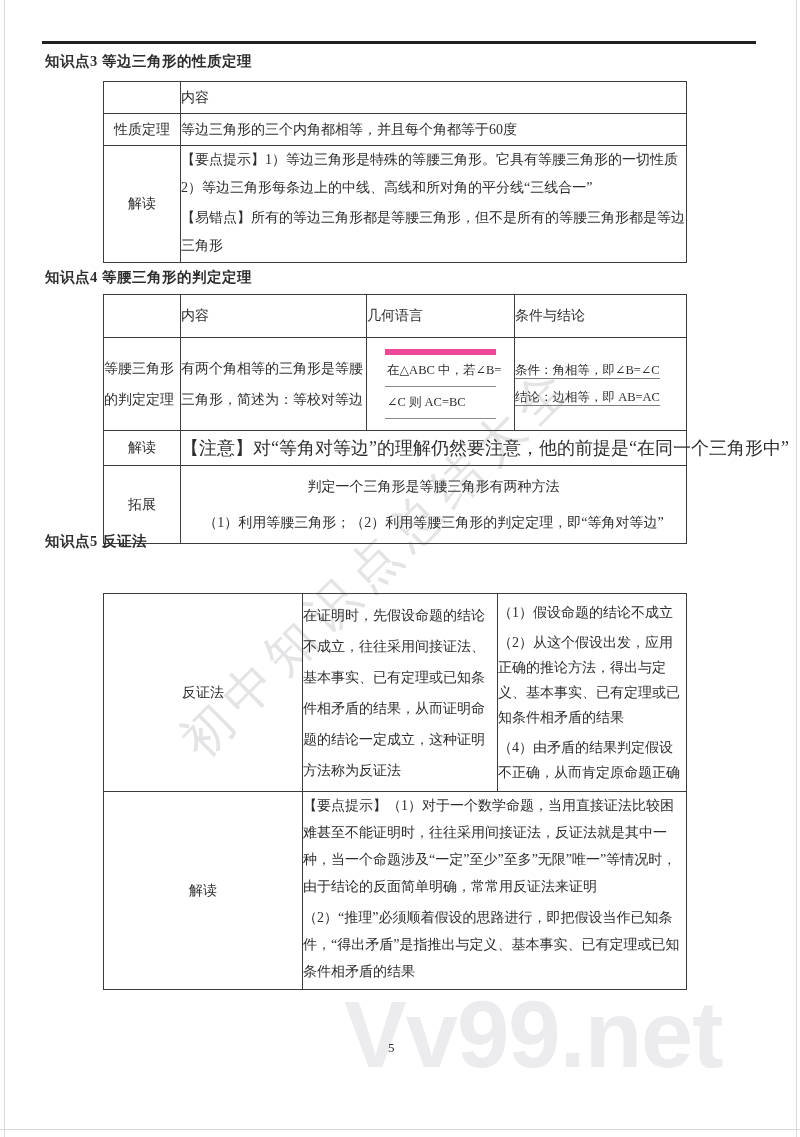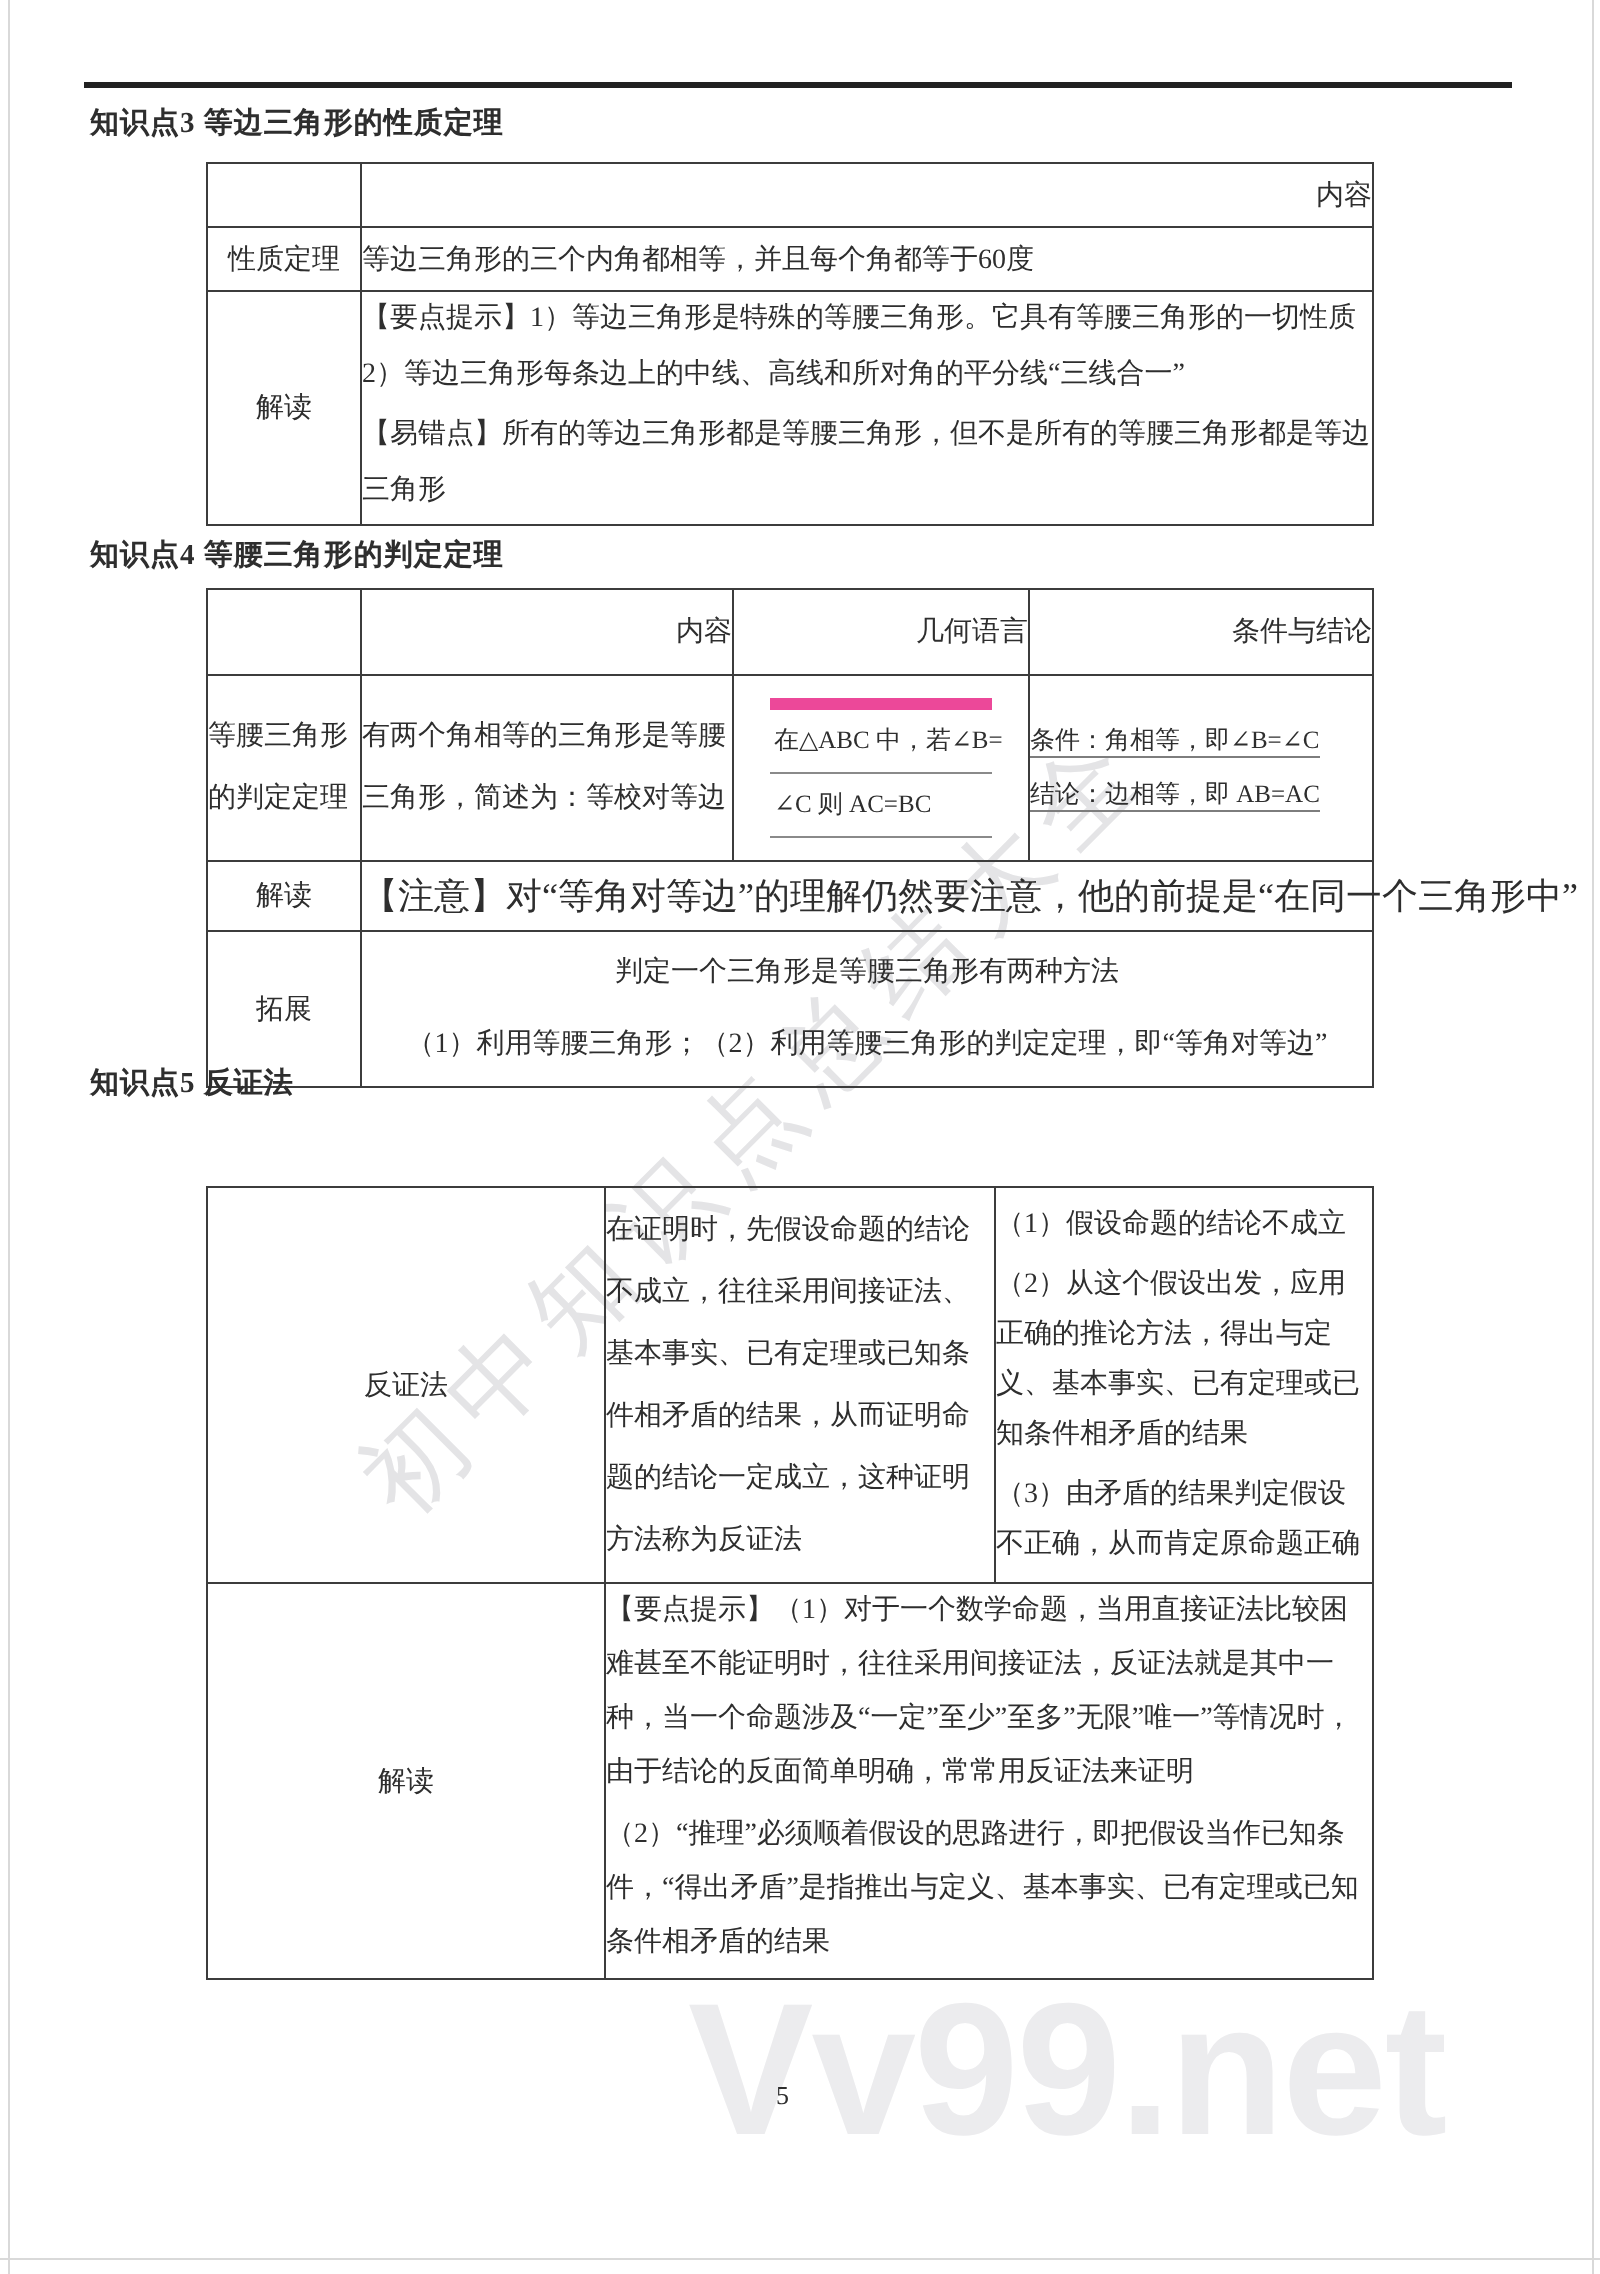--- a/index.html
+++ b/index.html
@@ -18,21 +18,21 @@
   #t4-title{top:268px;}
   #t5-title{top:532px;}
   table.doc{
     position:absolute;border-collapse:collapse;table-layout:fixed;z-index:2;
     font-size:14px;background:transparent;
   }
   table.doc td{
     border:1px solid #3c3c3c;padding:0;vertical-align:middle;
     box-sizing:border-box;background:transparent;
   }
-  .c{text-align:right;margin-left:16px;}
+  .c{text-align:left;margin-left:16px;}
   .lab{text-align:center;}
   #table1{left:103px;top:81px;width:583px;}
   #table2{left:103px;top:294px;width:583px;}
   #table3{left:103px;top:593px;width:583px;}
   .pad{padding:4px 12px;}
   .jiedu1{padding:4px 12px;line-height:28px;}
   .jiedu1 p{margin:0 0 2px 0;}
   .t2lab{padding:8px 0 0 12px;line-height:31px;vertical-align:top;}
   .t2content{padding:6px 0 0 12px;line-height:31px;vertical-align:top;}
   .geo{margin:0 18px;border-top:6px solid #ec4899;}
@@ -149,21 +149,21 @@
       <col style="width:195px">
       <col style="width:189px">
     </colgroup>
   <tbody>
   <tr style="height:198px">
     <td class="lab">反证法</td>
     <td class="concept">在证明时，先假设命题的结论不成立，往往采用间接证法、基本事实、已有定理或已知条件相矛盾的结果，从而证明命题的结论一定成立，这种证明方法称为反证法</td>
     <td class="steps">
       <p>（1）假设命题的结论不成立</p>
       <p>（2）从这个假设出发，应用正确的推论方法，得出与定义、基本事实、已有定理或已知条件相矛盾的结果</p>
-      <p>（3）由矛盾的结果判定假设不正确，从而肯定原命题正确</p>
+      <p>（4）由矛盾的结果判定假设不正确，从而肯定原命题正确</p>
     </td>
   </tr>
   <tr style="height:191px">
     <td class="lab">解读</td>
     <td class="t3jiedu" colspan="2">
       <p>【要点提示】（1）对于一个数学命题，当用直接证法比较困难甚至不能证明时，往往采用间接证法，反证法就是其中一种，当一个命题涉及“一定”至少”至多”无限”唯一”等情况时，由于结论的反面简单明确，常常用反证法来证明</p>
       <p>（2）“推理”必须顺着假设的思路进行，即把假设当作已知条件，“得出矛盾”是指推出与定义、基本事实、已有定理或已知条件相矛盾的结果</p>
     </td>
   </tr>
 </tbody>

